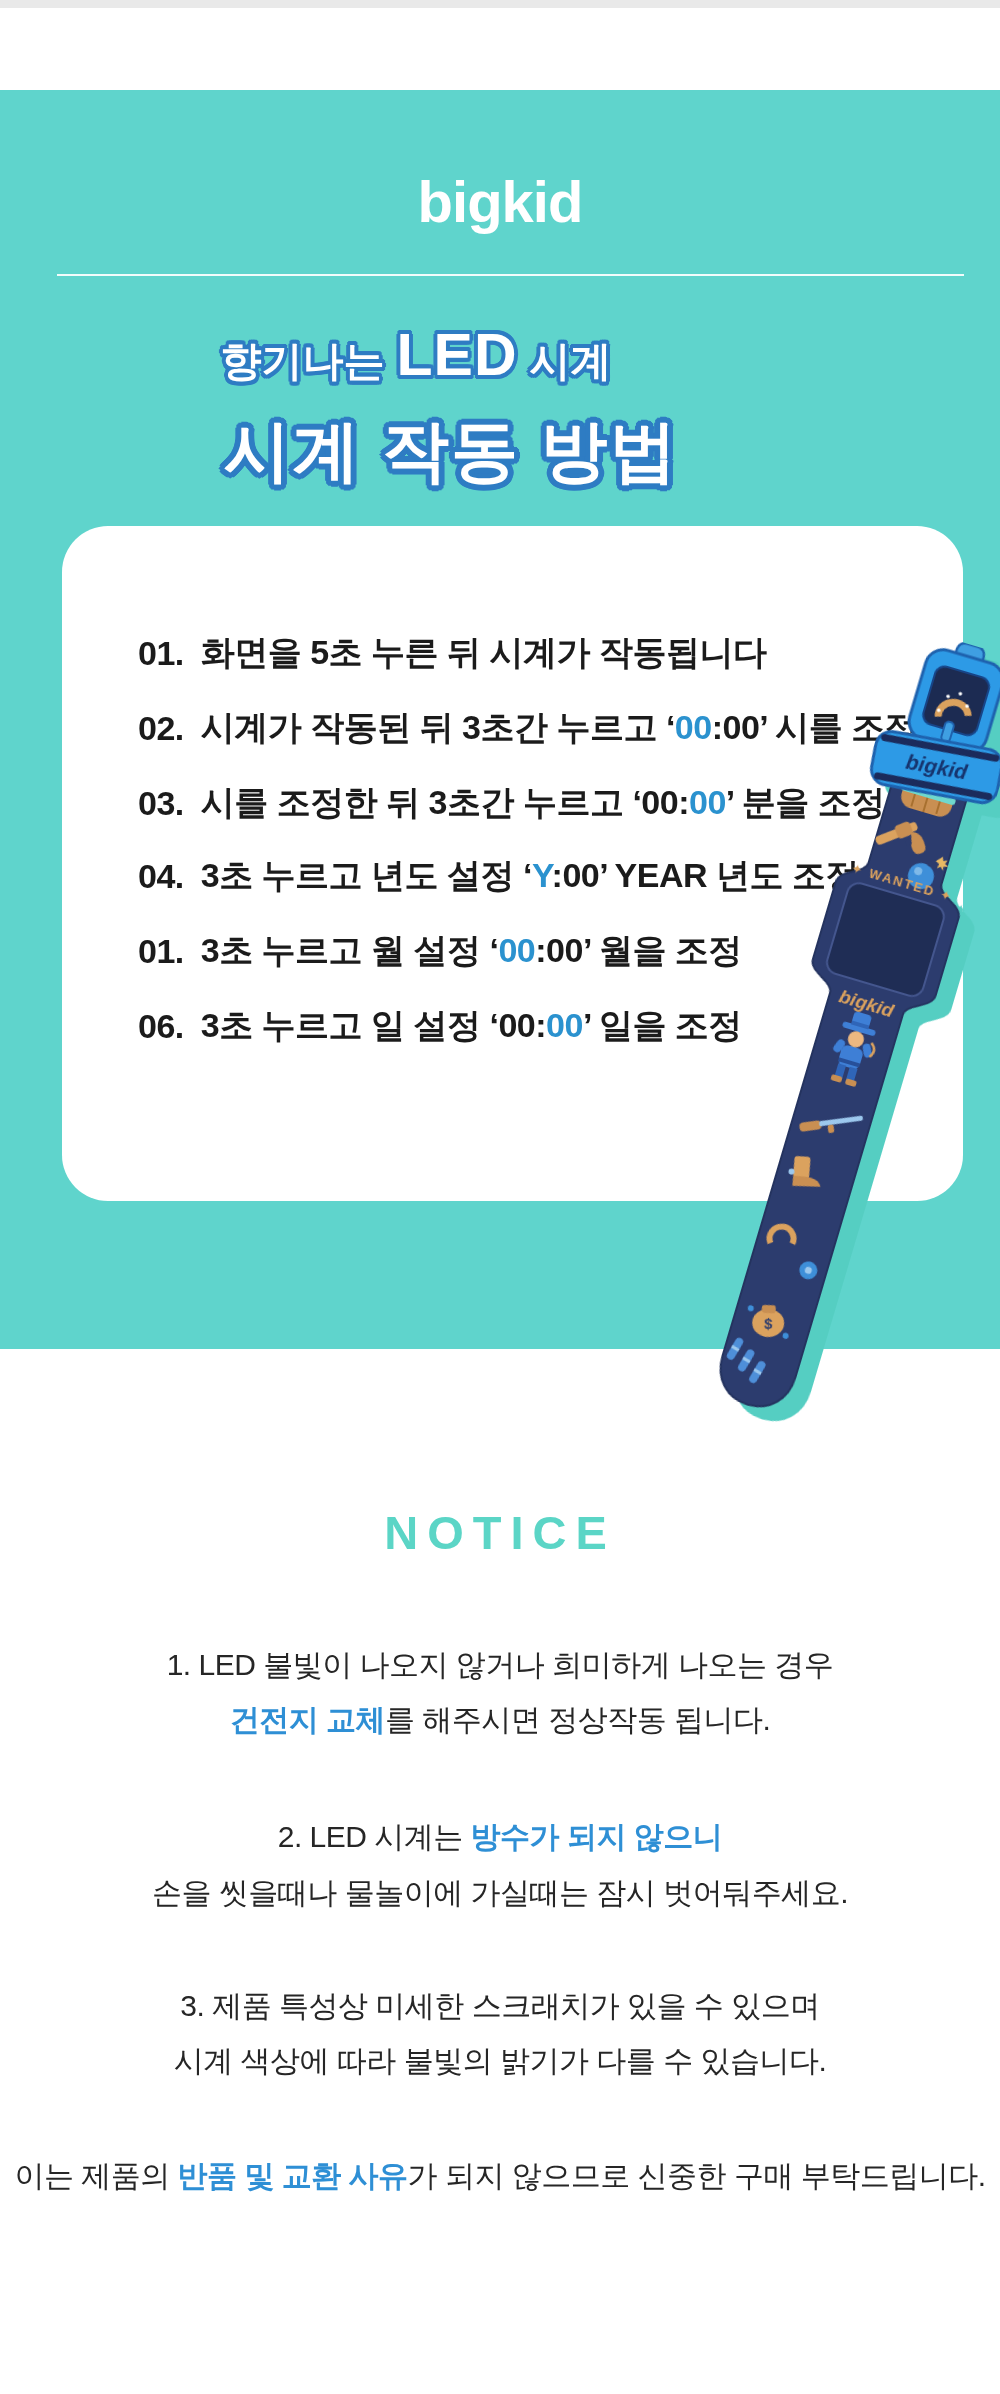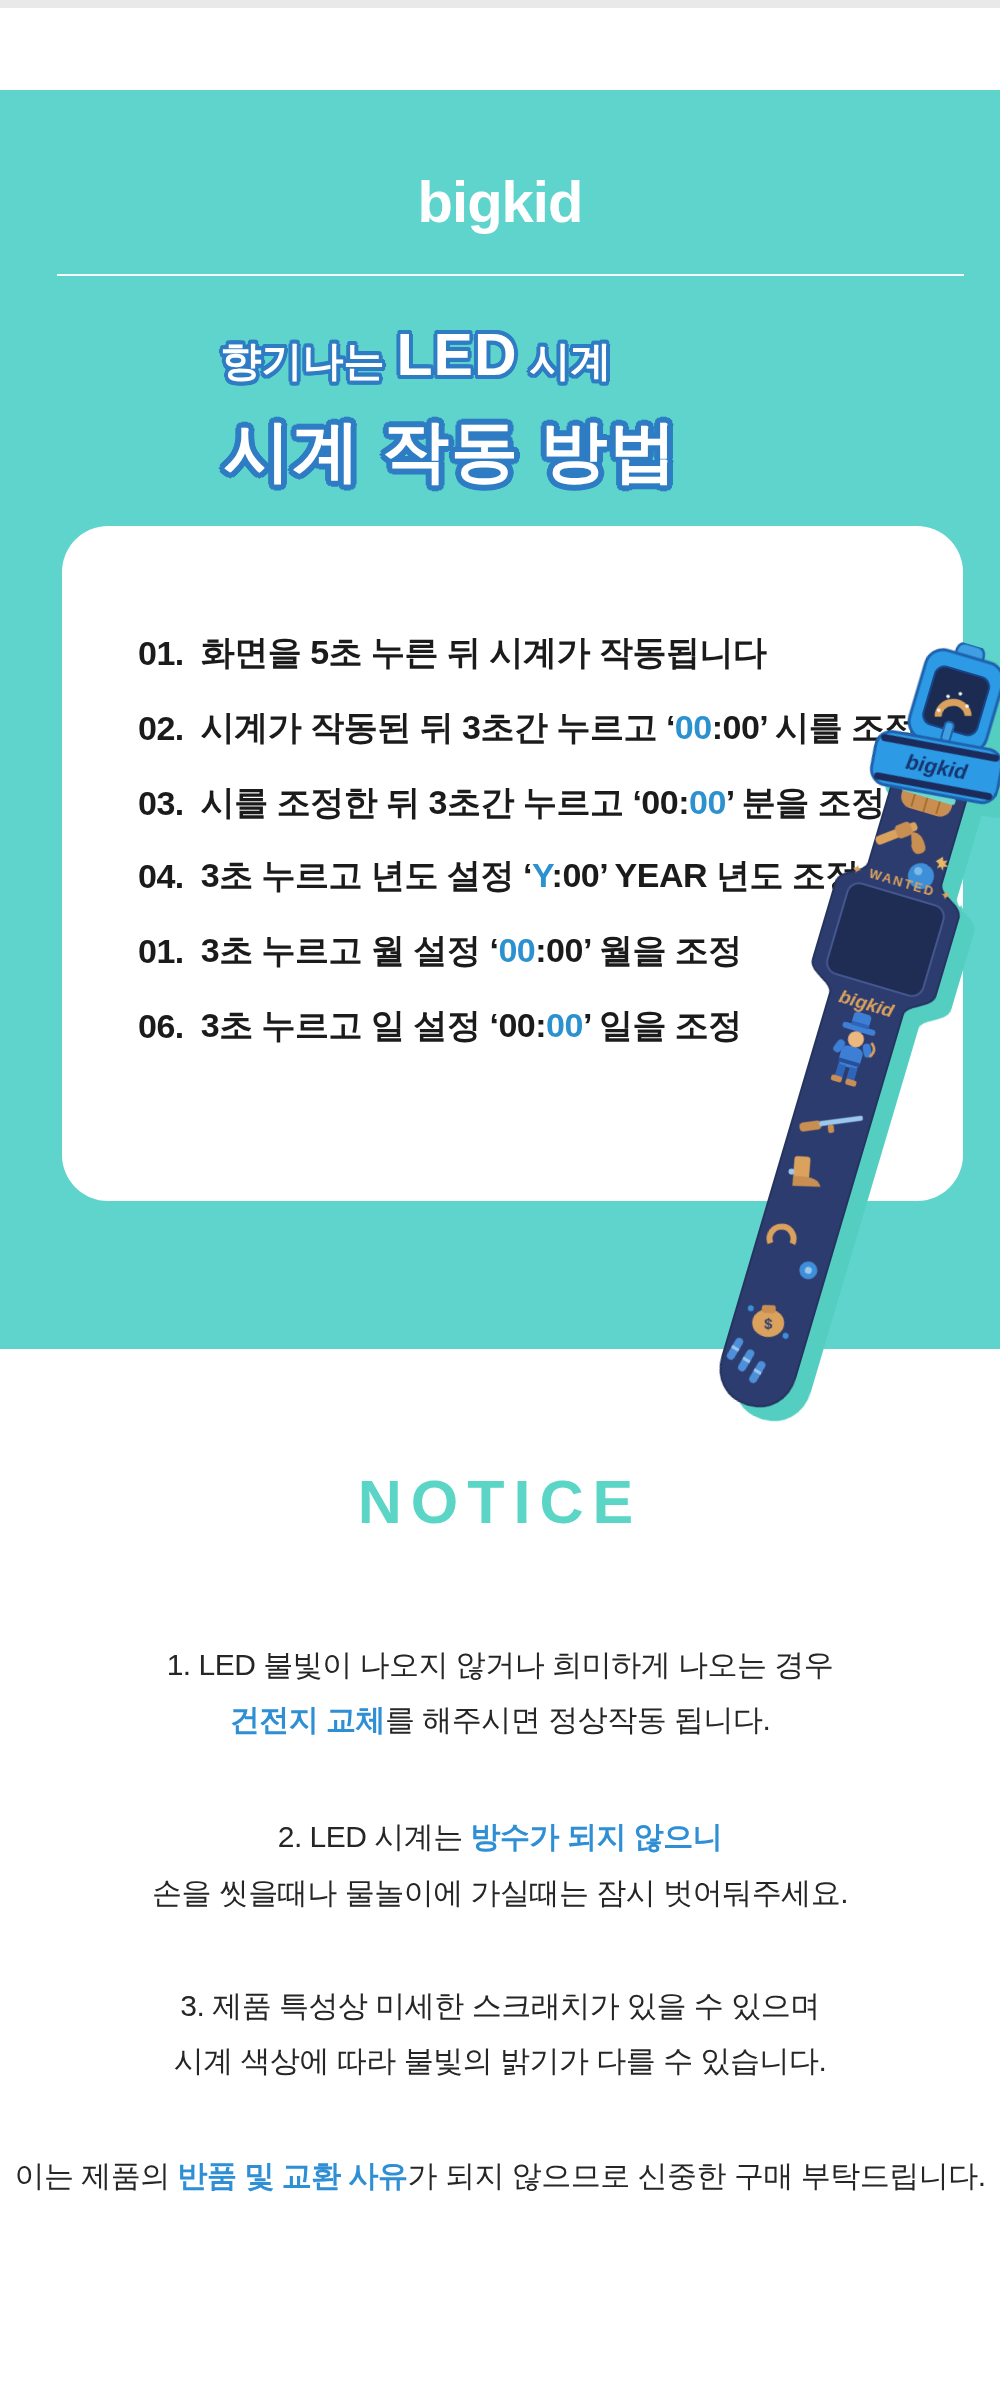--- a/index.html
+++ b/index.html
@@ -37,22 +37,22 @@
     position:absolute;left:62px;top:518px;width:901px;height:675px;
     background:#ffffff;border-radius:46px;
   }
   .inst-row{
     position:absolute;left:76px;height:48px;display:flex;align-items:center;gap:17px;
     font-size:34px;font-weight:bold;color:#1b1b1b;white-space:nowrap;letter-spacing:-0.5px;
   }
   .inst-row .no{color:#1b1b1b;}
   .b{color:#2B92CF;}
   .notice-heading{
-    position:absolute;left:0;top:1462px;width:1000px;text-align:center;
-    font-size:61px;font-weight:bold;letter-spacing:9px;color:#5BD5C6;line-height:64px;
+    position:absolute;left:0;top:1493px;width:1000px;text-align:center;
+    font-size:47px;font-weight:bold;letter-spacing:9px;color:#5BD5C6;line-height:64px;
   }
   .n-line{
     position:absolute;left:0;width:1000px;text-align:center;
     font-size:30px;color:#262626;line-height:42px;white-space:nowrap;letter-spacing:-0.5px;
   }
   .n-line .b{color:#2E8FD5;font-weight:bold;}
   .watch{
     position:absolute;left:891px;top:635px;width:132px;height:800px;
     transform:rotate(16.5deg);transform-origin:66px 55px;
     filter:drop-shadow(18px 9px 0 #55CEC2);

